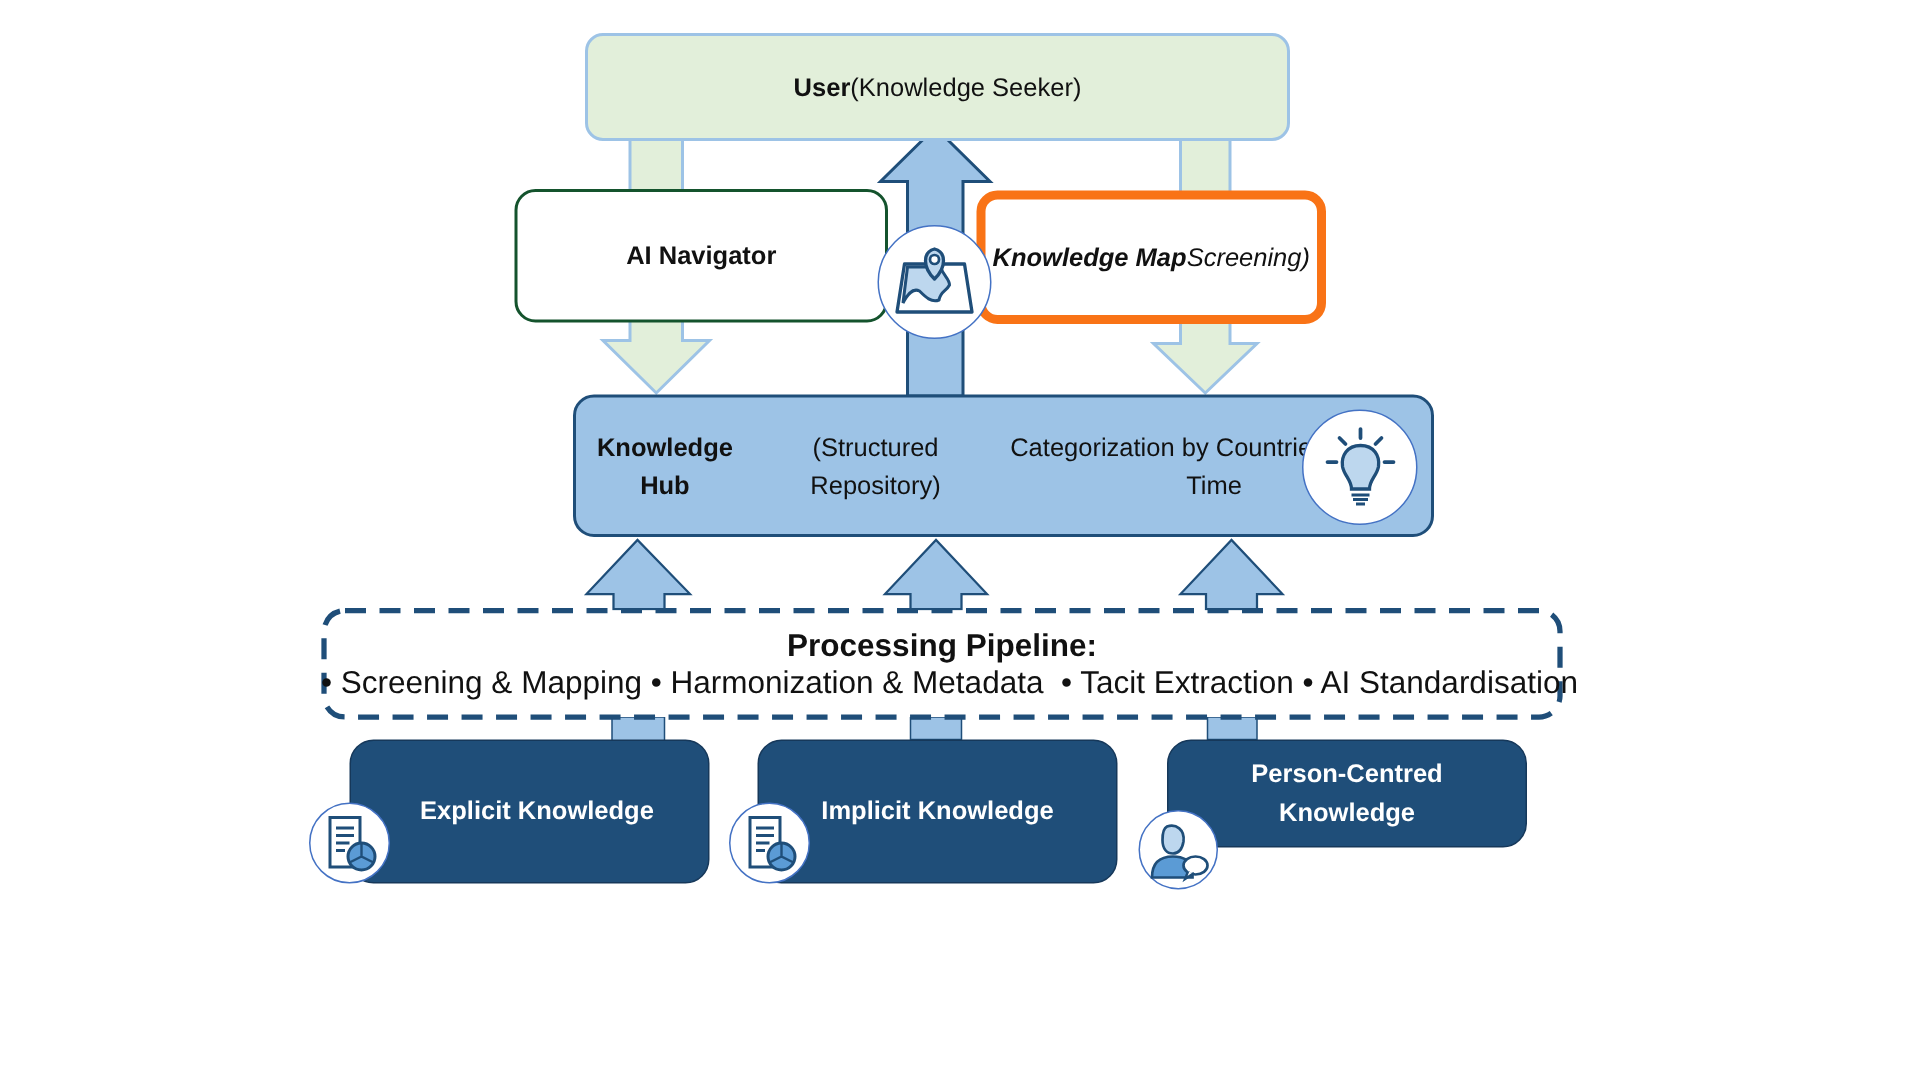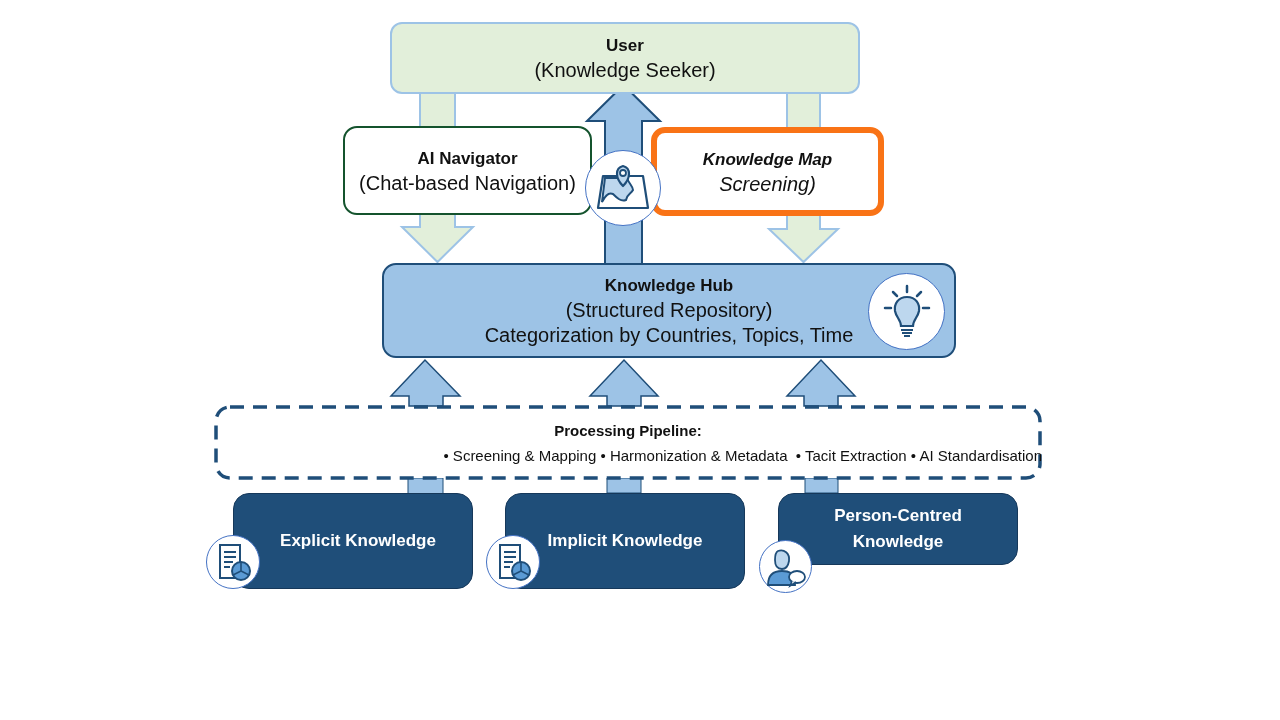--- a/index.html
+++ b/index.html
@@ -1,38 +1,38 @@
 <!DOCTYPE html>
 <html><head>
 <meta charset="utf-8">
 <style>
   html, body { margin:0; padding:0; background:#ffffff; }
   body { width:1280px; height:720px; position:relative; overflow:hidden;
          font-family:"Liberation Sans", "DejaVu Sans", sans-serif; color:#111; }
   .abs { position:absolute; }
   svg.layer { position:absolute; left:0; top:0; }
-  .box { position:absolute; box-sizing:border-box; display:flex; flex-direction:column;
+  .box { position:absolute; box-sizing:border-box; display:flex; flex-direction:row;
          align-items:center; justify-content:center; text-align:center; }
   .title { font-weight:bold; font-size:17px; line-height:25px; }
-  .sub { font-size:20px; line-height:25px; }
+  .sub { font-size:17px; line-height:25px; }
   .user-box { left:390px; top:22px; width:470px; height:72px; background:#e2efda;
               border:2px solid #9dc3e6; border-radius:12px; }
   .nav-box { left:343px; top:126px; width:249px; height:89px; background:#fff;
              border:2px solid #14532d; border-radius:14px; }
   .map-box { left:651px; top:127px; width:233px; height:89px; background:#fff;
              border:6px solid #f97316; border-radius:14px;font-style:italic; }
   .hub-box { left:338px; top:263px; width:574px; height:95px; background:#9dc3e6;
              border:2px solid #1f4e79; border-radius:14px;margin-left:44px; }
   .pipe-box { left:214px; top:405px; width:828px; height:75px; }
   .src-box { position:absolute; box-sizing:border-box; background:#1f4e79; border:1.5px solid #16385a;
              border-radius:16px; color:#fff; display:flex; align-items:center; justify-content:center;
              text-align:center; font-weight:bold; font-size:17px; line-height:26px; }
   .icon-circle { position:absolute; border-radius:50%; background:#fff; border:1.5px solid #4472c4;
                  box-sizing:border-box; display:flex; align-items:center; justify-content:center; }
-  .pipe-text { position:absolute; left:0; width:828px; text-align:center; font-size:15px; line-height:26px; }
+  .pipe-text { position:absolute; left:0; width:828px; text-align:center; font-size:21px; line-height:26px; }
 </style>
 </head>
 <body>
 
 <svg class="layer" width="1280" height="720">
 
   <rect x="420" y="92" width="35" height="36" fill="#e2efda" stroke="#9dc3e6" stroke-width="2"></rect>
   <polygon points="420,213 455,213 455,227 473,227 437.5,262 402,227 420,227" fill="#e2efda" stroke="#9dc3e6" stroke-width="2"></polygon>
 
   <rect x="787" y="92" width="33" height="37" fill="#e2efda" stroke="#9dc3e6" stroke-width="2"></rect>
@@ -49,21 +49,20 @@
   <rect x="805" y="478" width="33" height="15" fill="#9dc3e6" stroke="#1f4e79" stroke-width="1"></rect>
 </svg>
 
 <div class="box user-box">
   <div class="title">User</div>
   <div class="sub">(Knowledge Seeker)</div>
 </div>
 
 <div class="box nav-box">
   <div class="title">AI Navigator</div>
-  <div class="sub">(Chat-based Navigation)</div>
 </div>
 
 <div class="box map-box">
   <div class="title">Knowledge Map</div>
   <div class="sub">Screening)</div>
 </div>
 
 <div class="icon-circle" style="left:585px;top:150px;width:76px;height:76px;">
   <svg width="60" height="60" viewBox="0 0 60 60">
     <polygon points="10,18 50,18 55,50 5,50" fill="#fff" stroke="#1f4e79" stroke-width="2.2" stroke-linejoin="round"></polygon>

